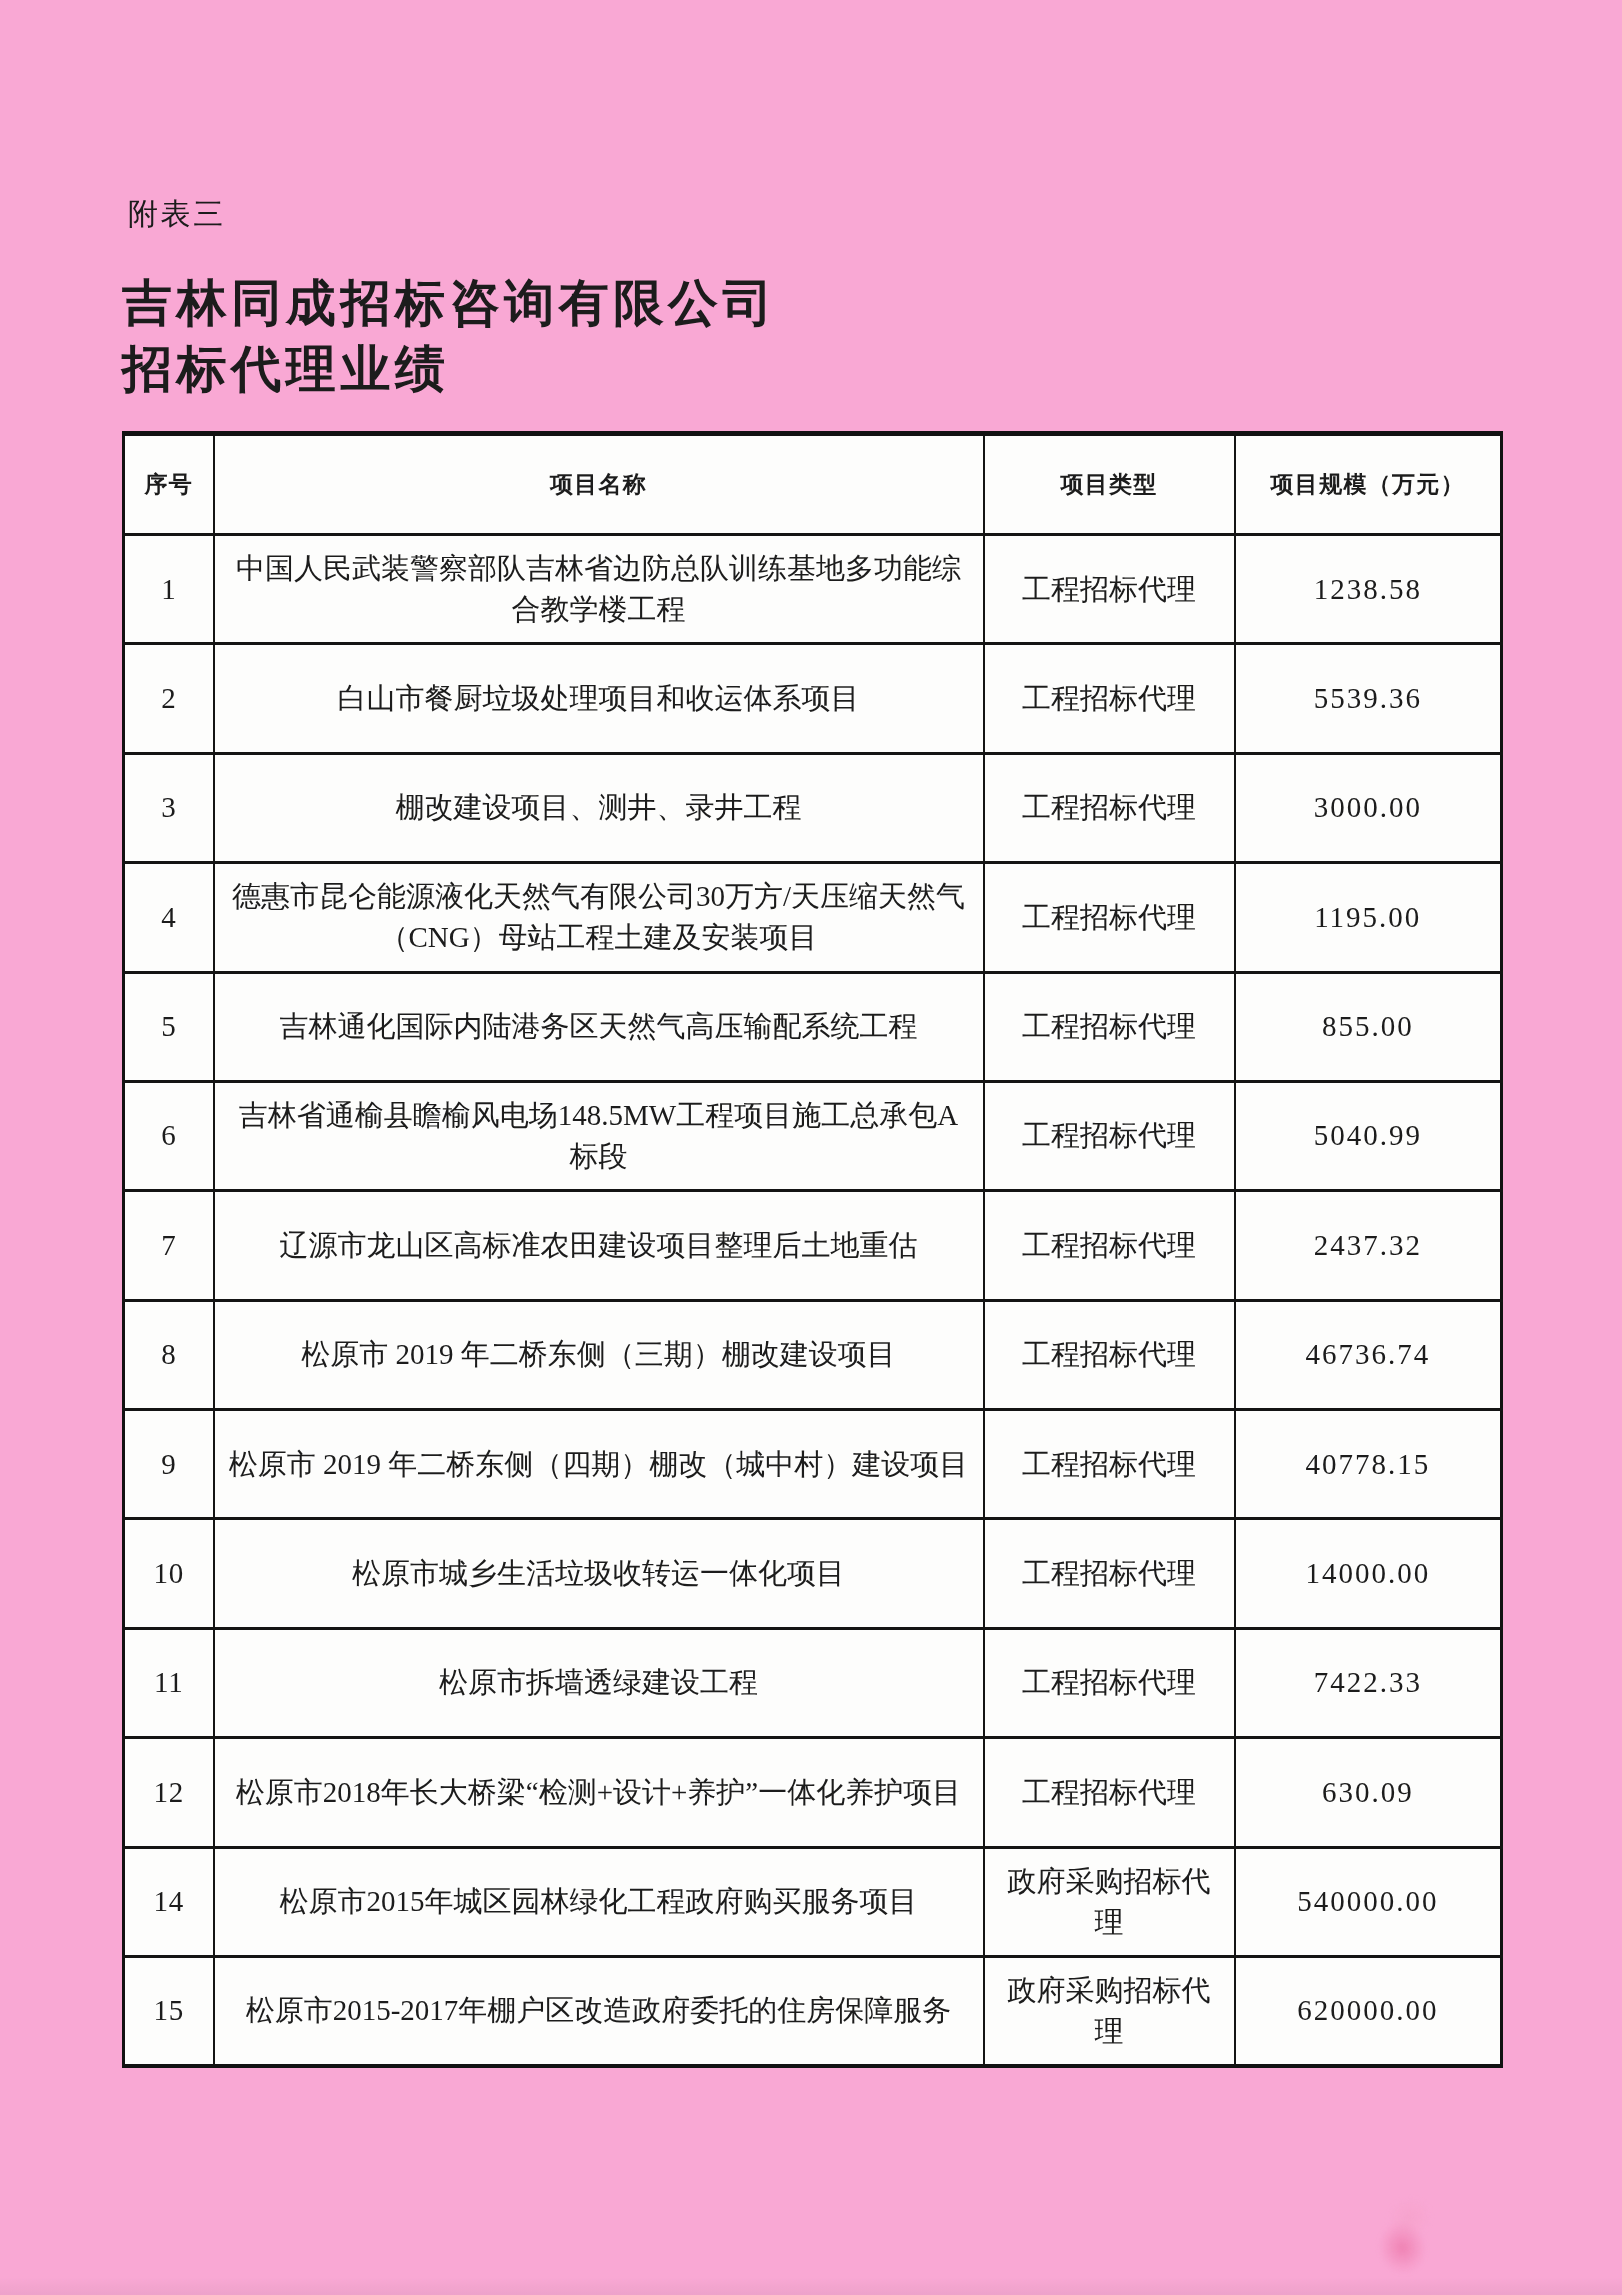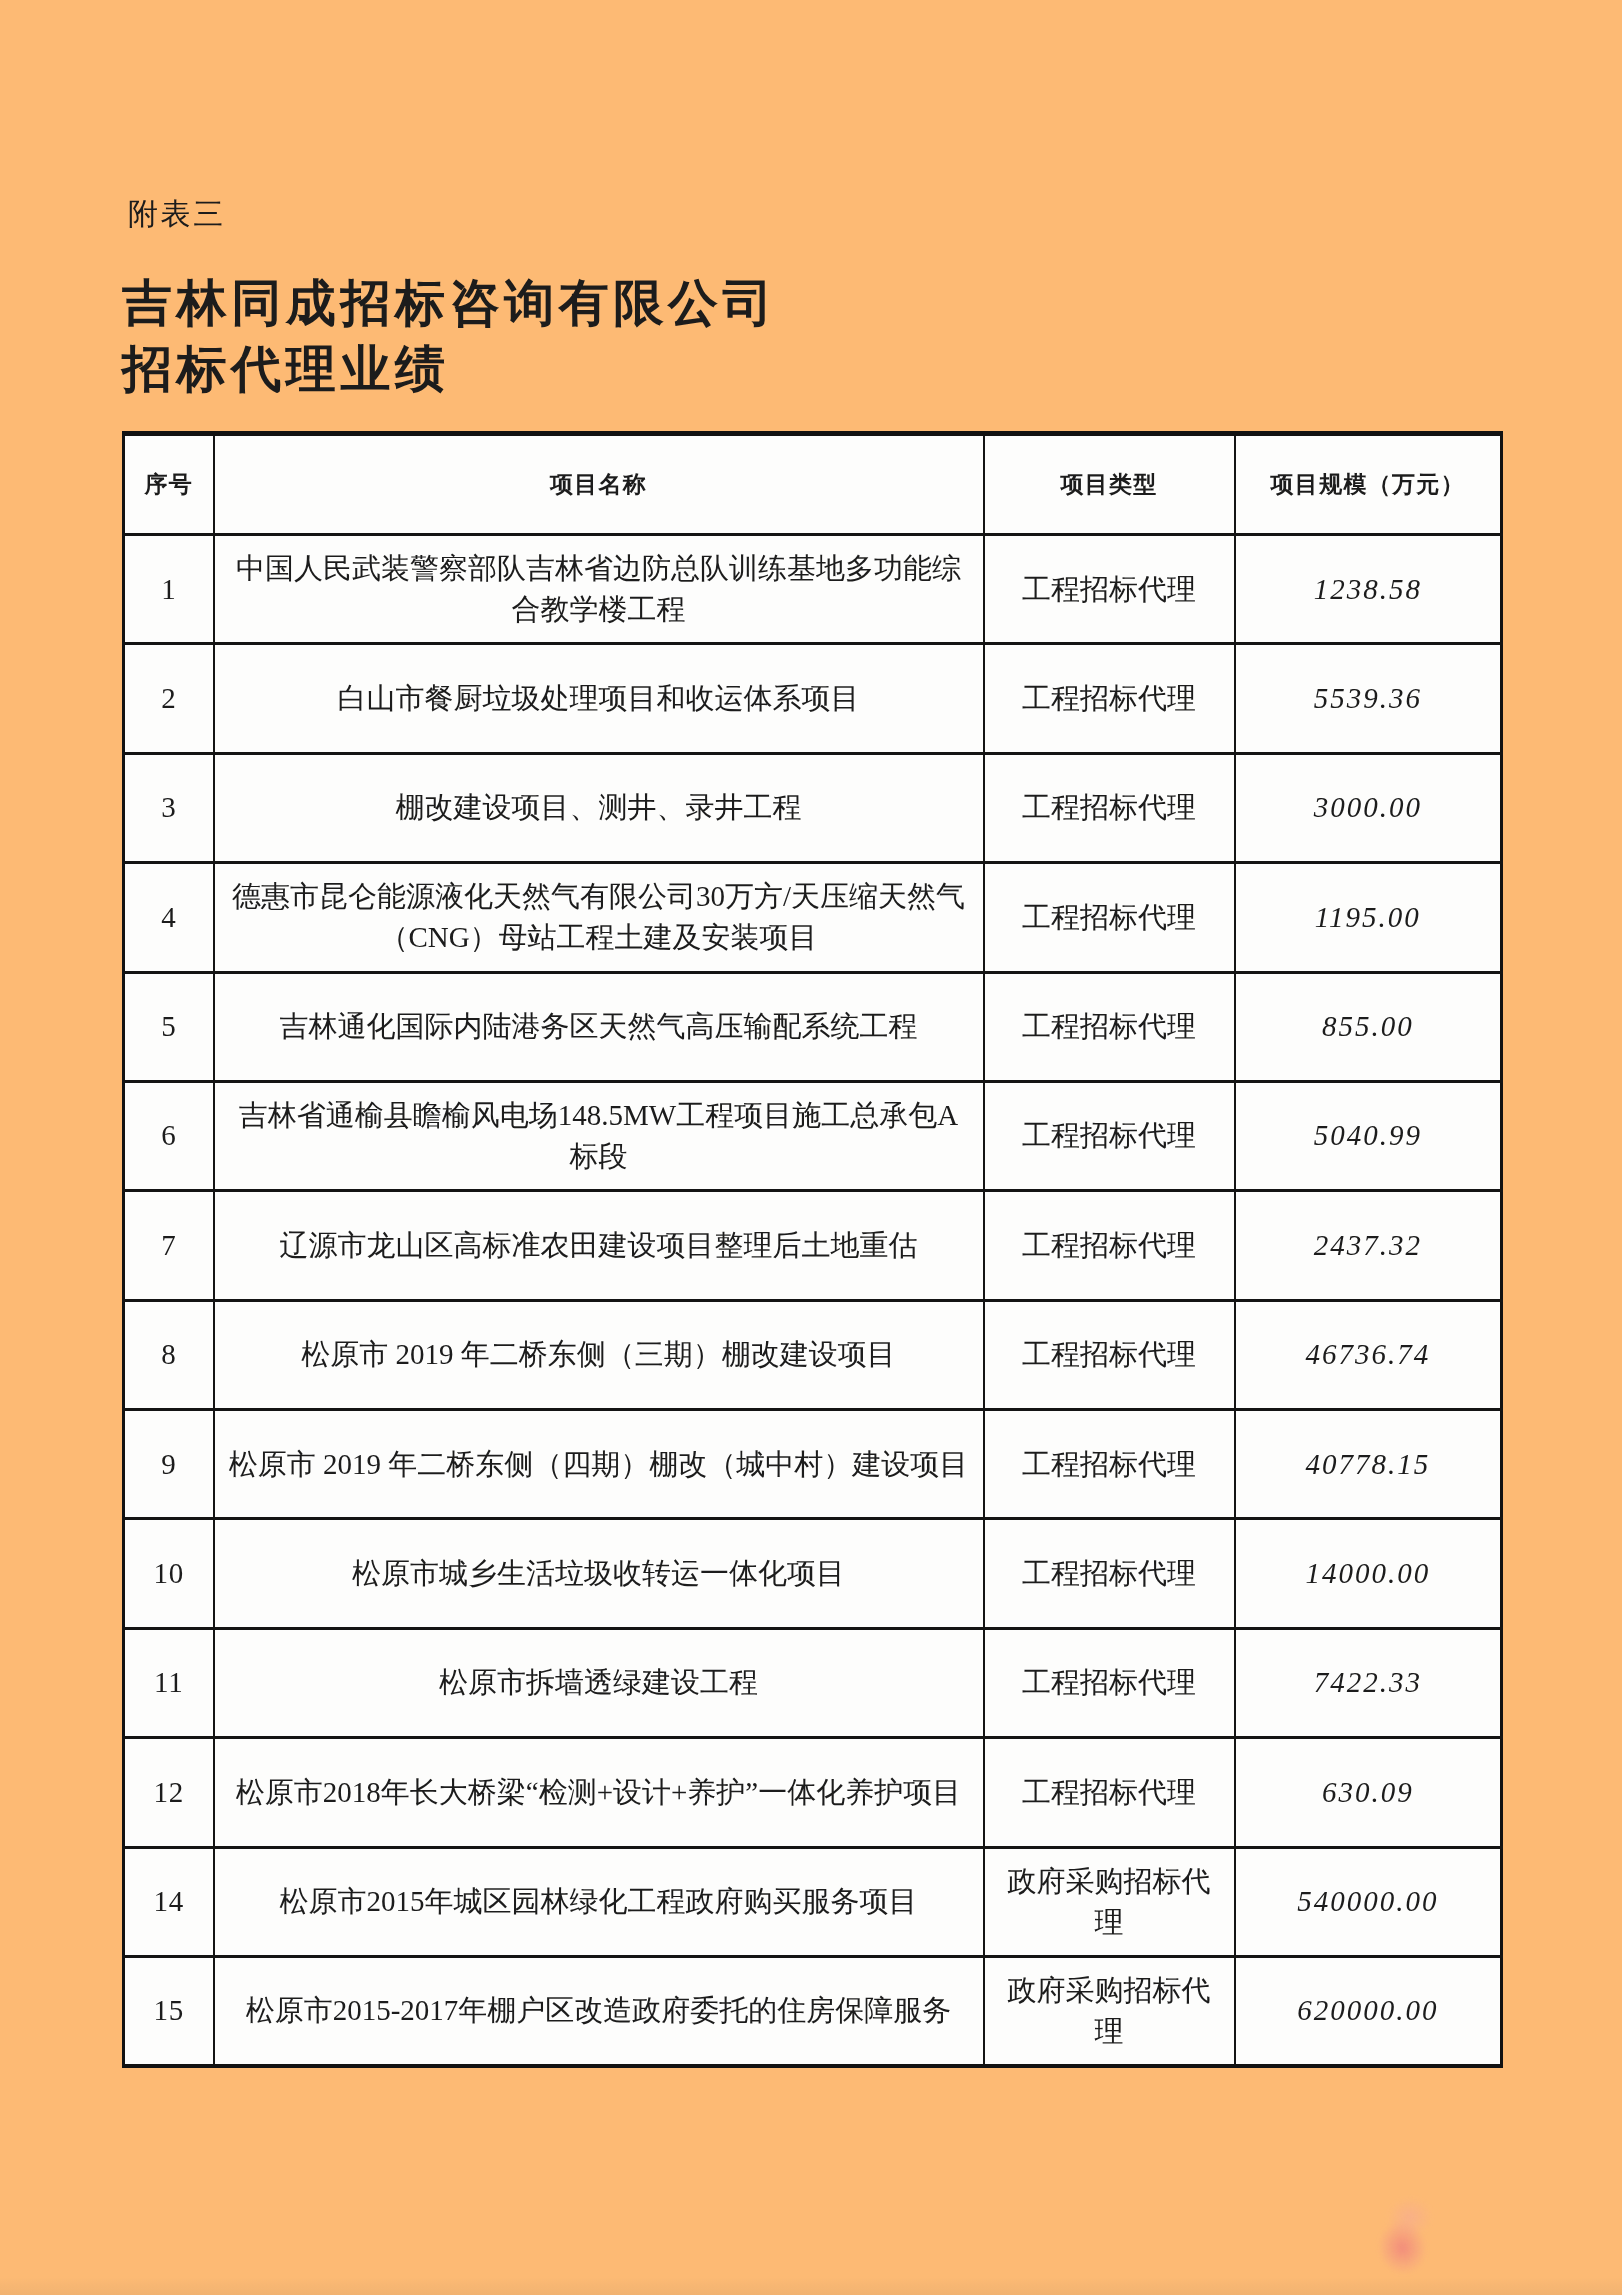--- a/index.html
+++ b/index.html
@@ -1,21 +1,21 @@
 <!DOCTYPE html>
 <html style="font-size:10.5px"><head>
 <meta charset="utf-8">
 <style>
   html, body { margin: 0; padding: 0; background: #e8e8e6; }
   .page {
     position: relative;
     width: 1623px;
     height: 2295px;
     margin: 0 auto;
-    background: #fdba74;
+    background: #f9a8d4;
     font-family: "Liberation Serif", "DejaVu Serif", serif;
     color: #1c1c1c;
     overflow: hidden;
   }
 
   .annotation {
     position: absolute;
     left: 128px;
     top: 194px;
     font-size: 30px;
@@ -63,21 +63,21 @@
     letter-spacing: 1.3px;
   }
   .perf-table tbody td {
     height: 96px;
     font-size: 29px;
     line-height: 1.42;
   }
   td.no-cell { letter-spacing: 0.7px; }
   td.name-cell { padding: 5.2px 10.5px; }
   td.type-cell { padding: 5.2px 17px; }
-  td.scale-cell { letter-spacing: 2px; padding: 5.2px 6.5px; font-style: italic; }
+  td.scale-cell { letter-spacing: 2px; padding: 5.2px 6.5px; }
 
   .smudge {
     position: absolute;
     left: 1368px;
     top: 2189px;
     width: 79px;
     height: 92px;
     background:
       radial-gradient(closest-side at 40% 62%, rgba(226, 78, 134, 0.42), rgba(230, 100, 150, 0.14) 55%, rgba(240, 140, 175, 0) 78%),
       radial-gradient(closest-side at 58% 32%, rgba(240, 150, 185, 0.28), rgba(240, 150, 185, 0) 70%);

